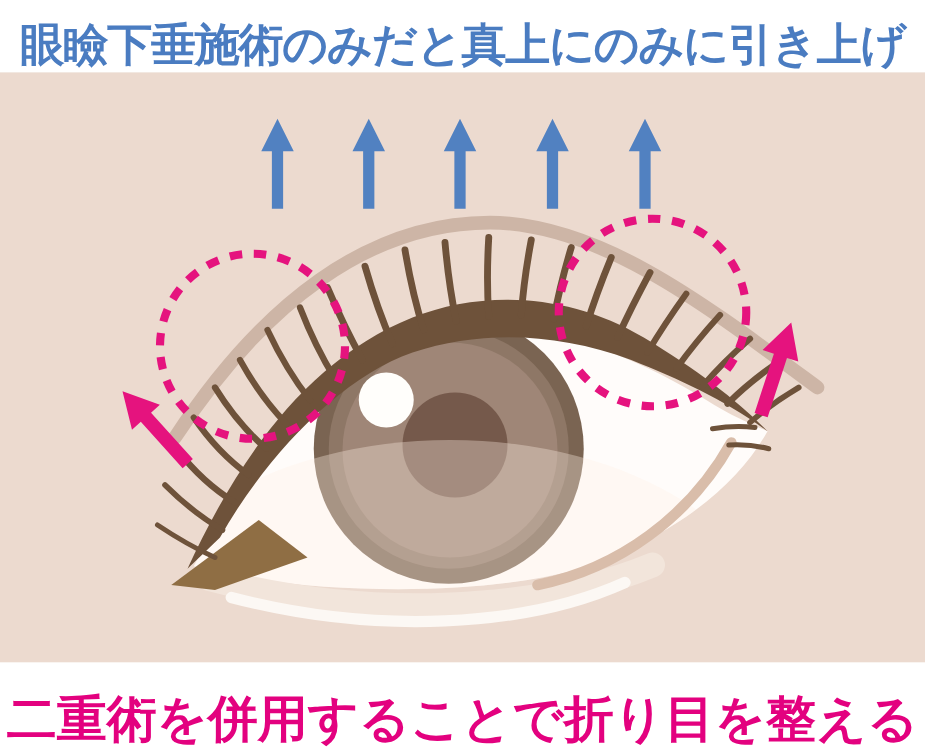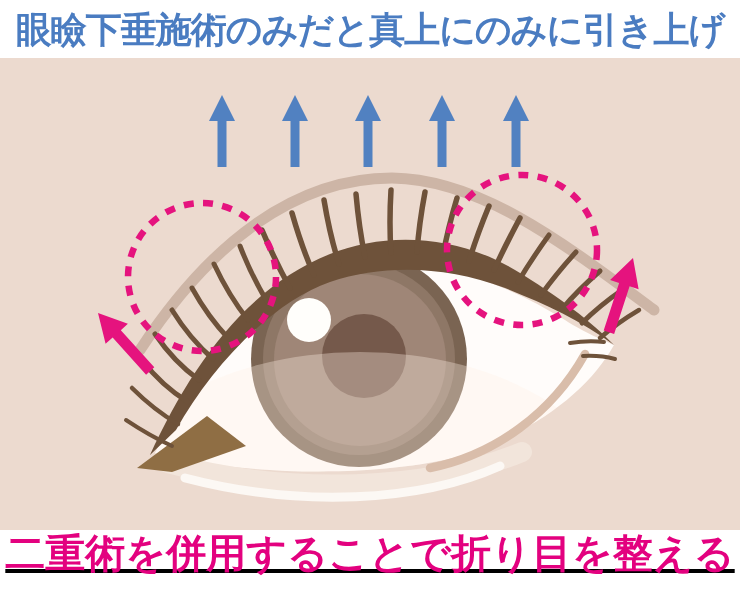--- a/index.html
+++ b/index.html
@@ -2,33 +2,33 @@
 <html><head>
 <meta charset="utf-8">
 <style>
   html,body{margin:0;padding:0;}
   body{
     width:740px;height:601px;position:relative;background:#ffffff;
     font-family:"Liberation Sans","DejaVu Sans",sans-serif;overflow:hidden;
   }
   .header{
     position:absolute;top:0;left:0;width:740px;height:58px;
-    display:flex;align-items:center;justify-content:center;background:#ffffff;border-radius:19px;
+    display:flex;align-items:flex-end;justify-content:center;background:#ffffff;border-radius:19px;
   }
   .header .title{
     font-size:36px;font-weight:bold;color:#4A7CC1;line-height:1.25;
     white-space:nowrap;letter-spacing:-1px;
   }
   .stage{
     position:absolute;top:58px;left:0;width:740px;height:472px;background:#ECDACF;
   }
   .stage svg{display:block;}
   .footer{
     position:absolute;top:530px;left:0;width:740px;height:71px;background:#ffffff;
-    display:flex;align-items:flex-start;justify-content:center;text-decoration:underline;
+    display:flex;align-items:flex-end;justify-content:center;
   }
   .footer .caption{
     font-size:40px;font-weight:bold;color:#E3017F;line-height:1.15;
     white-space:nowrap;letter-spacing:0px;padding-bottom:2px;
   }
 </style>
 </head>
 <body>
 
 <div class="header">

